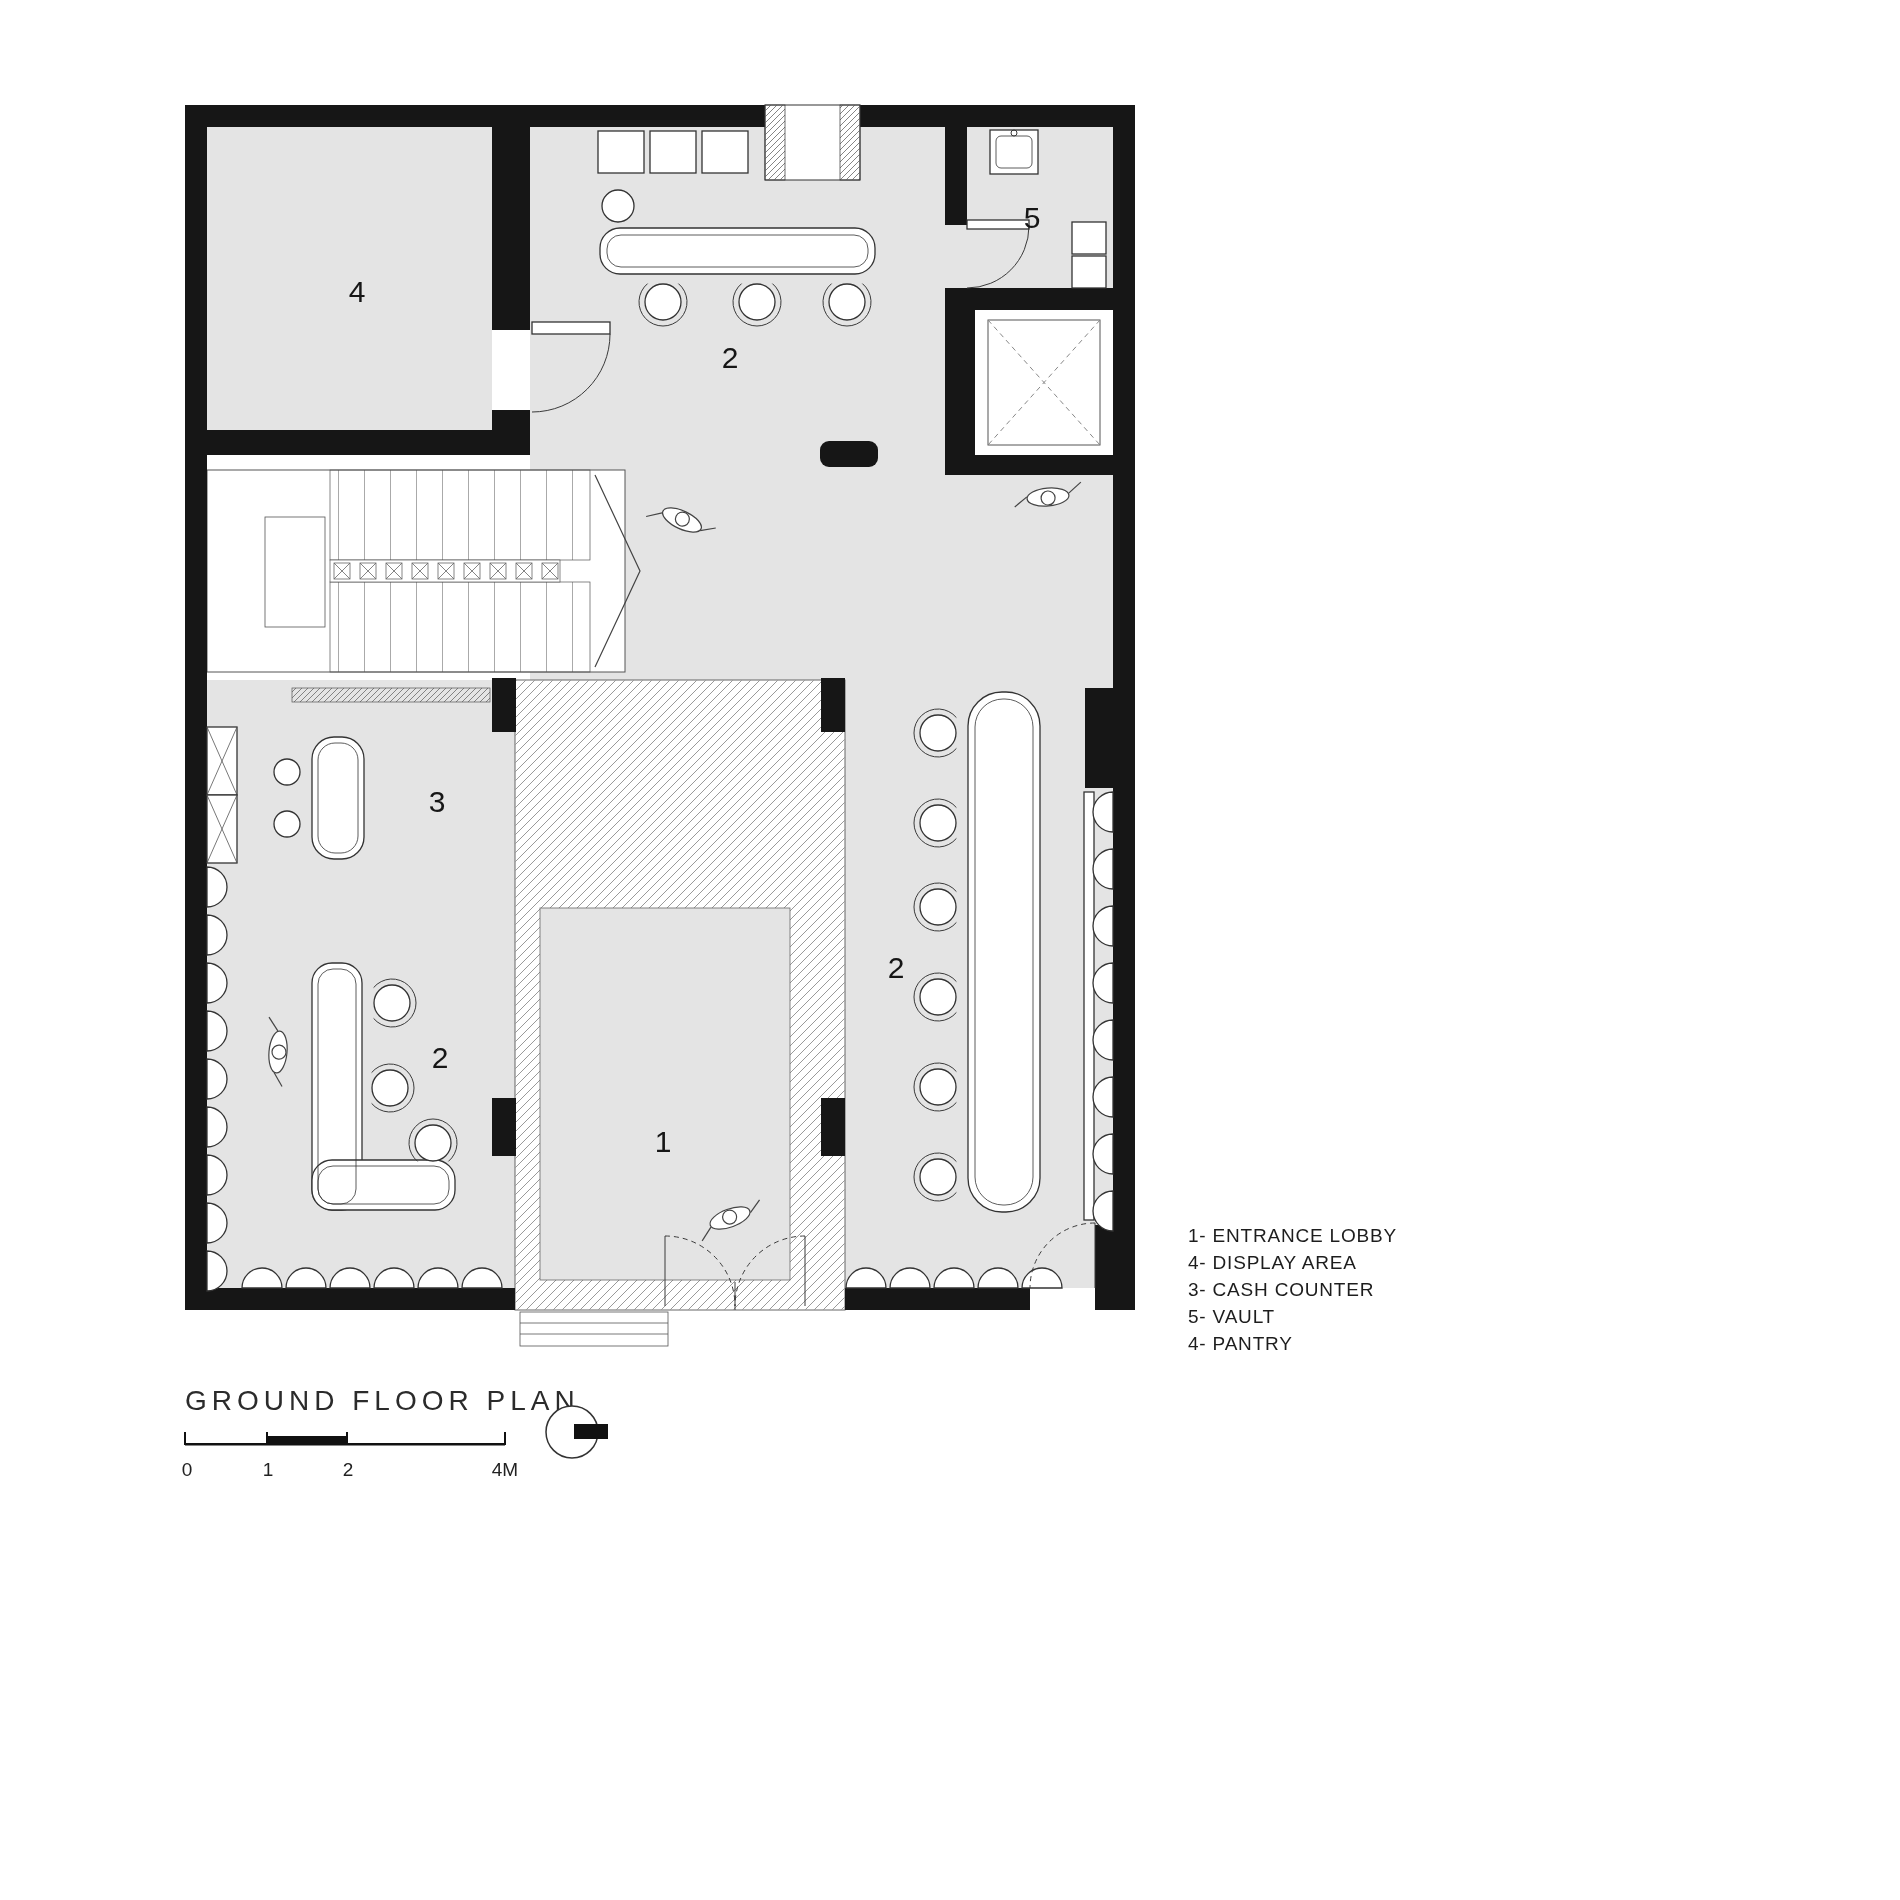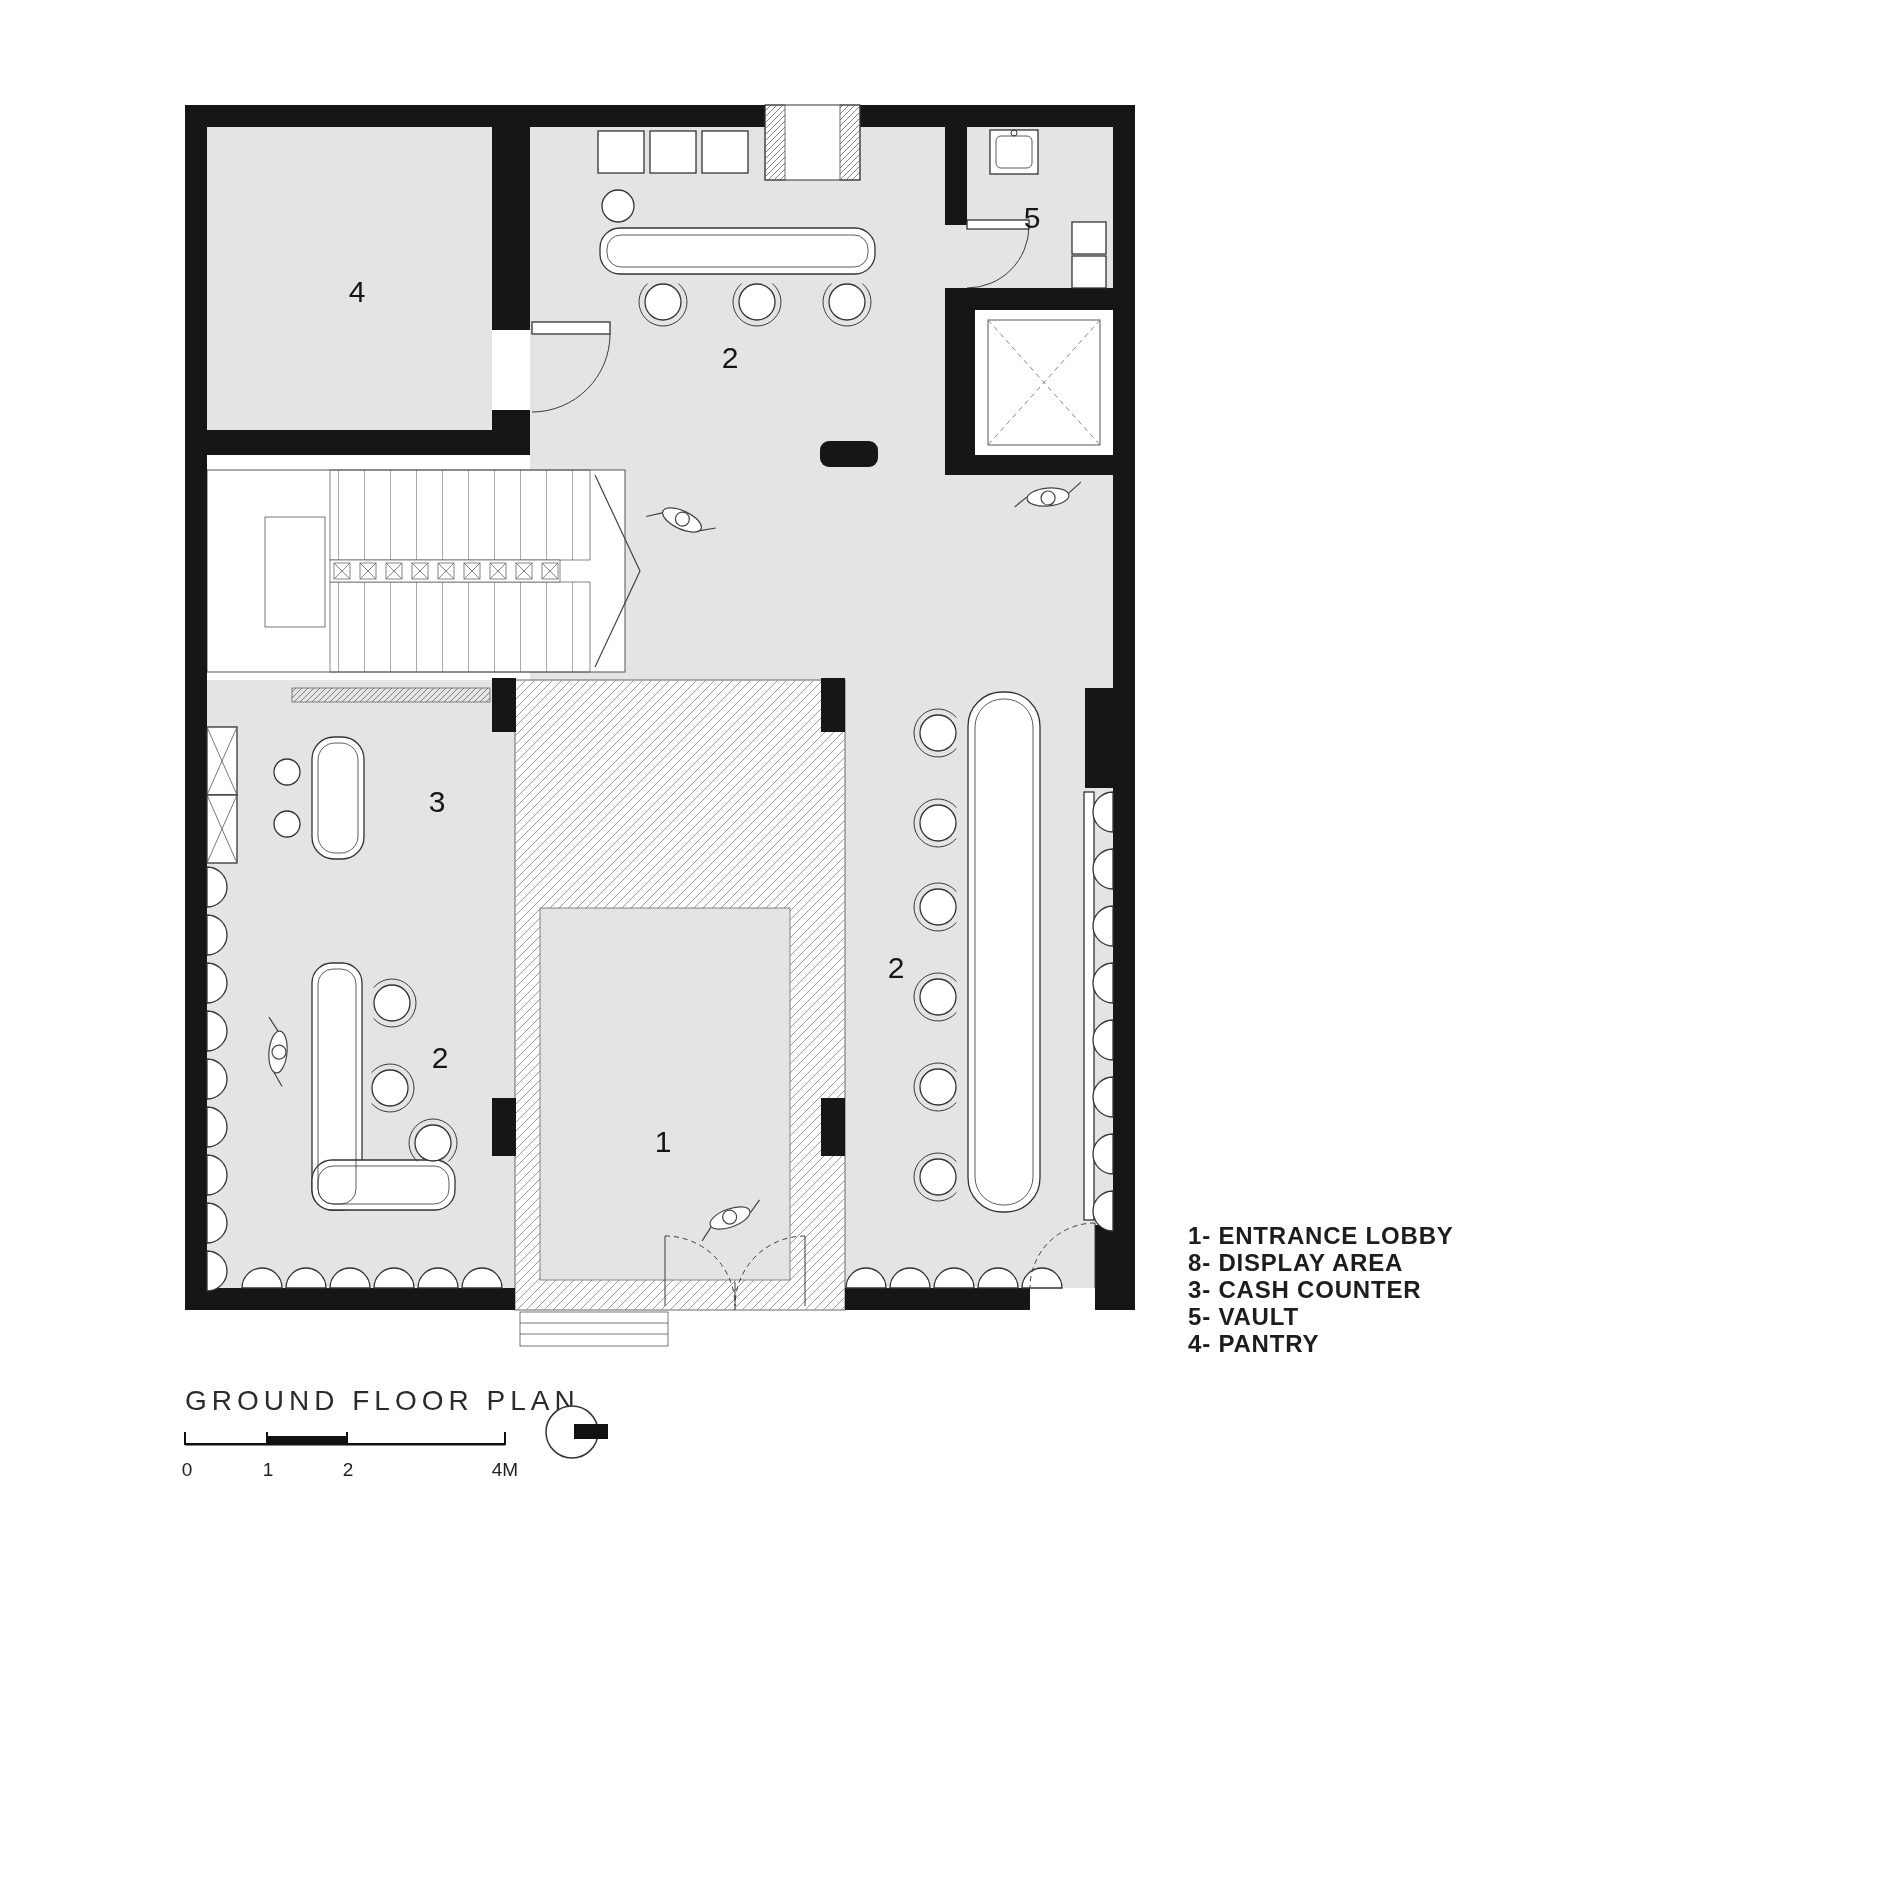--- a/index.html
+++ b/index.html
@@ -9,22 +9,22 @@
   .wall{fill:var(--wall,#161616);}
   .floor{fill:var(--floor,#e4e4e4);}
   .ln{stroke:var(--line,#3a3a3a);fill:none;stroke-width:1;}
   .lnt{stroke:#555;fill:none;stroke-width:0.8;}
   .furn{fill:#ffffff;stroke:#333;stroke-width:1.3;}
   .furn-i{fill:none;stroke:#333;stroke-width:0.8;}
   .dash{stroke-dasharray:5 4;}
   .room-label{font-size:30px;fill:#161616;text-anchor:middle;font-family:"Liberation Sans",sans-serif;}
   .plan-title{font-size:28px;letter-spacing:5px;fill:#2b2b2b;font-family:"Liberation Sans",sans-serif;}
   .scale-label{font-size:19px;fill:#222;text-anchor:middle;font-family:"Liberation Sans",sans-serif;}
-  .legend{position:absolute;left:1188px;top:1222px;font-size:24px;line-height:27px;
-          letter-spacing:0.8px;color:#1d1d1d;font-weight:700;white-space:nowrap;}
+  .legend{position:absolute;left:1188px;top:1222px;font-size:19px;line-height:27px;
+          letter-spacing:0.8px;color:#1d1d1d;font-weight:400;white-space:nowrap;}
 </style>
 </head>
 <body>
 
 <div class="stage">
 
 <svg class="plan-svg" width="1900" height="1900" viewBox="0 0 1900 1900">
   <defs>
     <pattern id="hatch45" width="9" height="9" patternUnits="userSpaceOnUse">
       <path d="M-1 1 l2 -2 M0 9 l9 -9 M8 10 l2 -2" stroke="#9a9a9a" stroke-width="1" fill="none"></path>
@@ -254,19 +254,19 @@
     <text class="scale-label" x="505" y="1476">4M</text>
     <g>
       <circle cx="572" cy="1432" r="26" fill="#fff" stroke="#333" stroke-width="1.5"></circle>
       <rect x="574" y="1424" width="34" height="15" fill="#111"></rect>
     </g>
   </g>
 </svg>
 
 <div class="legend">
   <div>1- ENTRANCE LOBBY</div>
-  <div>8- DISPLAY AREA</div>
+  <div>4- DISPLAY AREA</div>
   <div>3- CASH COUNTER</div>
   <div>5- VAULT</div>
   <div>4- PANTRY</div>
 </div>
 
 </div>
 
 </body></html>

